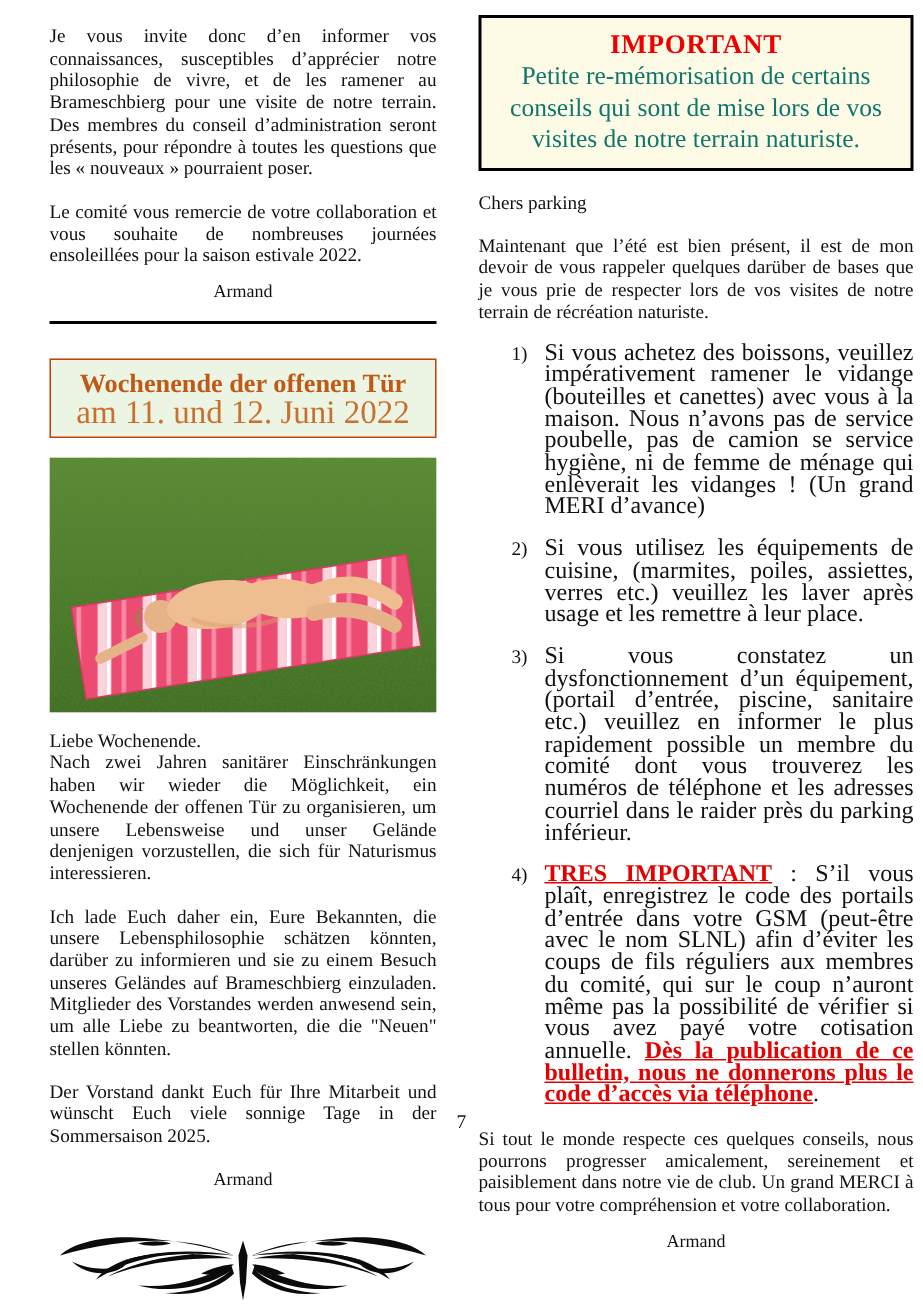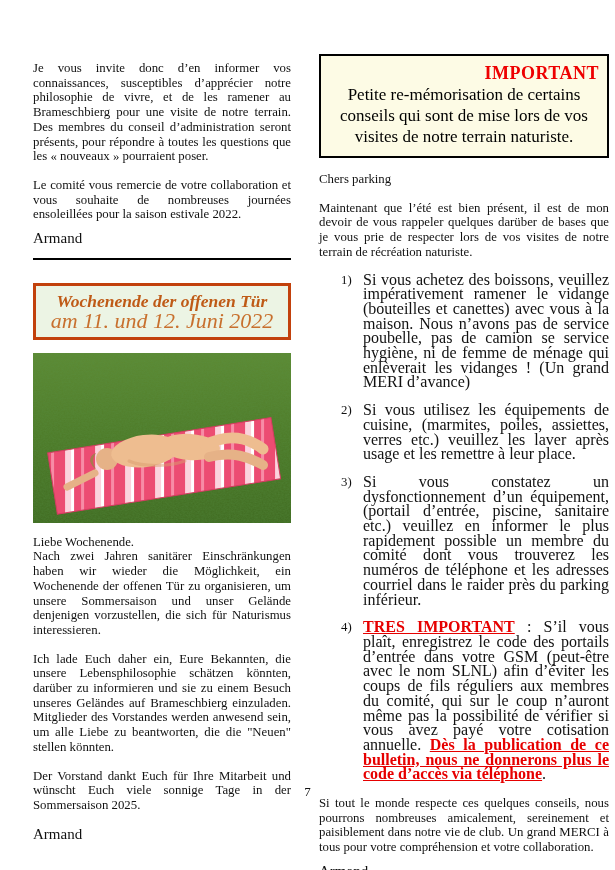--- a/index.html
+++ b/index.html
@@ -1,36 +1,35 @@
 <!DOCTYPE html>
 <html><head>
 <meta charset="utf-8">
 <style>
   html,body{margin:0;padding:0;}
   body{
     width:615px;height:870px;background:#ffffff;position:relative;
     font-family:"Liberation Serif","DejaVu Serif",serif;
     color:#111;overflow:hidden;
   }
-  .page{position:relative;width:615px;height:764px;margin-top:44px;}
+  .page{position:relative;width:615px;height:764px;}
   .cols{display:flex;}
   .col-left{width:258px;margin-left:33px;margin-top:17px;}
   .col-right{width:290px;margin-left:28px;margin-top:10px;}
   p{margin:0;}
   .body-text{font-size:12.8px;line-height:14.7px;text-align:justify;}
-  .sig{text-align:left;font-size:15px;line-height:14.7px;}
+  .sig{text-align:center;font-size:12px;line-height:14.7px;}
   .gap{height:14px;}
   .gap-s{height:9px;}
   .hrule{border:none;border-top:2px solid #000;margin:12px 0 0 0;}
 
   
   .event-box{
-    margin-top:23px;border:3px solid #c2410c;text-align:center;
+    margin-top:23px;border:1px solid #c2410c;text-align:center;
     padding:5px 4px 7px 4px;
-    font-style:italic;
   }
   .event-title{font-weight:bold;font-size:17.5px;line-height:20px;}
   .event-sub{font-size:22px;line-height:19px;}
 
   
   .photo{margin-top:13px;width:258px;height:170px;display:block;}
 
   .german{margin-top:12px;}
 
   
@@ -107,21 +106,21 @@
           <ellipse cx="112" cy="98" rx="34" ry="16" fill="#eebd90" transform="rotate(-7 112 98)"></ellipse>
           <ellipse cx="157" cy="94" rx="30" ry="13" fill="#eebd90" transform="rotate(4 157 94)"></ellipse>
           <path d="M172 92 C196 80 214 84 230 96" stroke="#eebd90" stroke-width="11" stroke-linecap="round" fill="none"></path>
           <path d="M176 104 C200 98 216 104 230 112" stroke="#e6b287" stroke-width="10" stroke-linecap="round" fill="none"></path>
           <path d="M96 108 C110 114 134 114 152 108" stroke="#d99d6d" stroke-width="3" stroke-linecap="round" fill="none" opacity="0.5"></path>
         </g>
       </svg>
 
       <div class="german">
         <p class="body-text">Liebe Wochenende.</p>
-        <p class="body-text">Nach zwei Jahren sanitärer Einschränkungen haben wir wieder die Möglichkeit, ein Wochenende der offenen Tür zu organisieren, um unsere Sommersaison und unser Gelände denjenigen vorzustellen, die sich für Naturismus interessieren.</p>
+        <p class="body-text">Nach zwei Jahren sanitärer Einschränkungen haben wir wieder die Möglichkeit, ein Wochenende der offenen Tür zu organisieren, um unsere Lebensweise und unser Gelände denjenigen vorzustellen, die sich für Naturismus interessieren.</p>
         <div class="gap"></div>
         <p class="body-text">Ich lade Euch daher ein, Eure Bekannten, die unsere Lebensphilosophie schätzen könnten, darüber zu informieren und sie zu einem Besuch unseres Geländes auf Brameschbierg einzuladen. Mitglieder des Vorstandes werden anwesend sein, um alle Liebe zu beantworten, die die "Neuen" stellen könnten.</p>
         <div class="gap"></div>
         <p class="body-text">Der Vorstand dankt Euch für Ihre Mitarbeit und wünscht Euch viele sonnige Tage in der Sommersaison 2025.</p>
         <div class="gap"></div>
         <p class="sig">Armand</p>
       </div>
 
       <svg class="ornament" width="256" height="50" viewBox="0 0 256 50">
         <g fill="#0b0b0b">
@@ -134,22 +133,22 @@
             <path d="M58 8 C66 6 74 6 80 8 C72 10 64 10 58 8 Z"></path>
             <path d="M100 28 C108 24 116 22 122 22 C114 28 106 30 100 28 Z"></path>
           </g>
           <use href="#wingL" transform="translate(256,0) scale(-1,1)"></use>
         </g>
       </svg>
     </div>
 
     <div class="col-right">
       <div class="imp-box" style="background:#fdfbe5;">
-        <div class="imp-title" style="color:#ee0000;text-align:right;">IMPORTANT</div>
-        <div class="imp-sub" style="color:#000000;">Petite re-mémorisation de certains conseils qui sont de mise lors de vos visites de notre terrain naturiste.</div>
+        <div class="imp-title" style="color:#ee0000;">IMPORTANT</div>
+        <div class="imp-sub" style="color:#0f766e;">Petite re-mémorisation de certains conseils qui sont de mise lors de vos visites de notre terrain naturiste.</div>
       </div>
 
       <div class="gap"></div>
       <p class="body-text">Chers parking</p>
       <div class="gap"></div>
       <p class="body-text">Maintenant que l’été est bien présent, il est de mon devoir de vous rappeler quelques darüber de bases que je vous prie de respecter lors de vos visites de notre terrain de récréation naturiste.</p>
 
       <ol class="rules">
         <li class="rule">
           <span class="num">1)</span>
@@ -163,21 +162,21 @@
           <span class="num">3)</span>
           <div class="rtext">Si vous constatez un dysfonctionnement d’un équipement, (portail d’entrée, piscine, sanitaire etc.) veuillez en informer le plus rapidement possible un membre du comité dont vous trouverez les numéros de téléphone et les adresses courriel dans le raider près du parking inférieur.</div>
         </li>
         <li class="rule">
           <span class="num">4)</span>
           <div class="rtext"><span class="red" style="color:#e60000;">TRES IMPORTANT</span><span> : S’il vous plaît, enregistrez le code des portails d’entrée dans votre GSM (peut-être avec le nom SLNL) afin d’éviter les coups de fils réguliers aux membres du comité, qui sur le coup n’auront même pas la possibilité de vérifier si vous avez payé votre cotisation annuelle. </span><span class="red" style="color:#e60000;">Dès la publication de ce bulletin, nous ne donnerons plus le code d’accès via téléphone</span><span>.</span></div>
         </li>
       </ol>
 
       <div class="gap"></div>
-      <p class="body-text">Si tout le monde respecte ces quelques conseils, nous pourrons nombreuses amicalement, sereinement et paisiblement dans notre vie de club. Un grand MERCI à tous pour votre compréhension et votre collaboration.</p>
+      <p class="body-text">Si tout le monde respecte ces quelques conseils, nous pourrons progresser amicalement, sereinement et paisiblement dans notre vie de club. Un grand MERCI à tous pour votre compréhension et votre collaboration.</p>
       <div class="gap-s"></div>
       <p class="sig">Armand</p>
 
       <hr class="right-rule">
     </div>
   </div>
 
   <div class="footer">7</div>
 </div>
 

